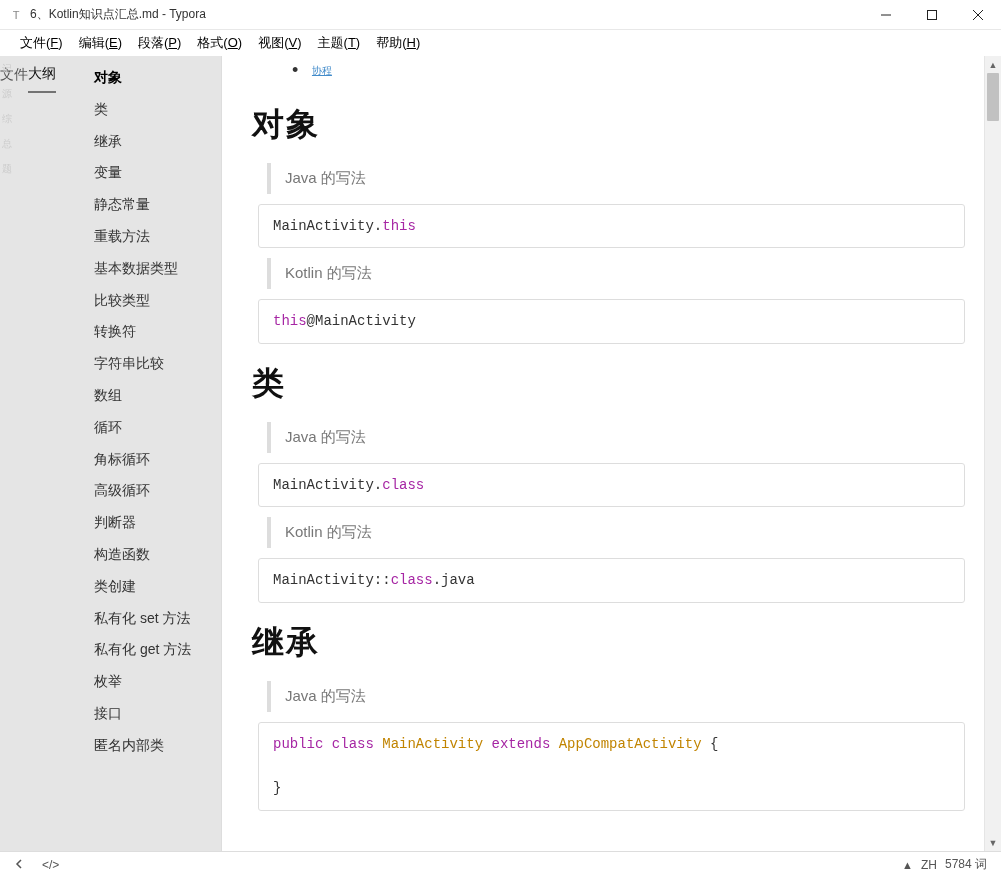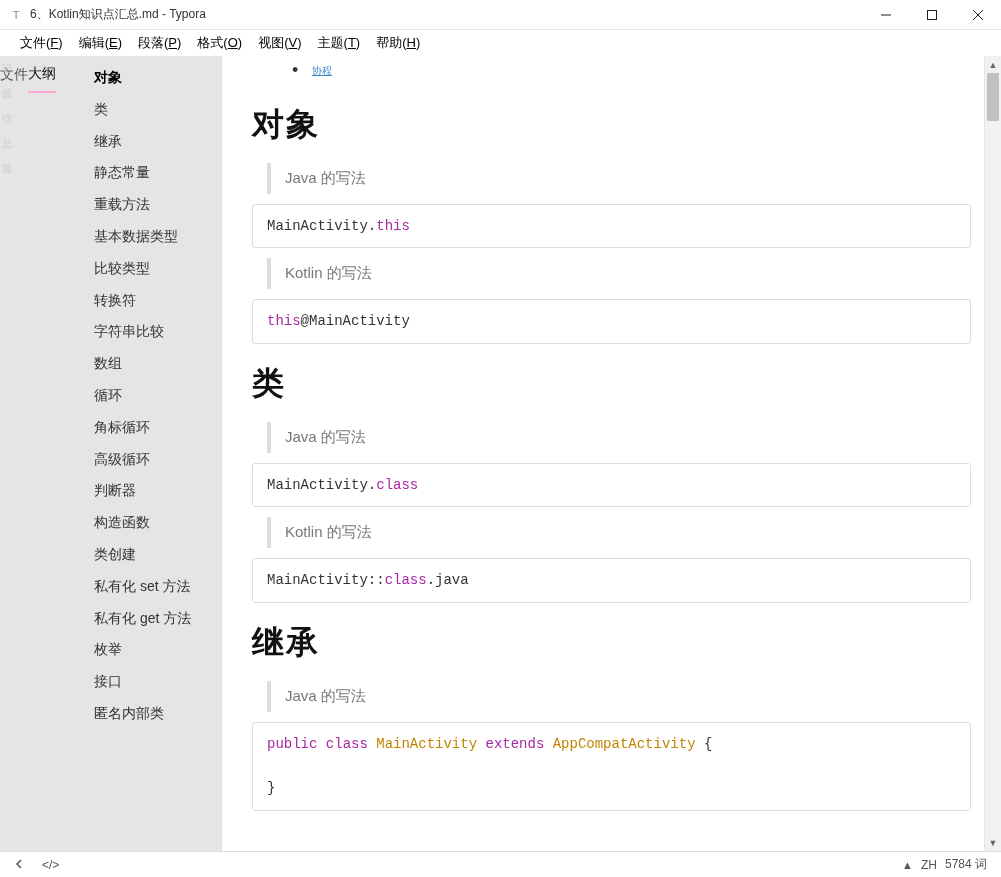--- a/index.html
+++ b/index.html
@@ -13,35 +13,35 @@
 
 .menubar { height: 26px; display: flex; align-items: center; padding-left: 12px; background: #fff; font-size: 13px; }
 .menuitem { padding: 13px 8px; cursor: pointer; }
 .menuitem u { text-decoration: underline; }
 
 .main { display: flex; height: calc(877px - 30px - 26px - 26px); }
 
 .sidebar { width: 222px; border-right: 1px solid #ddd; display: flex; flex-direction: row; background: #e5e5e5; gap: 20px; }
 .sidetabs { display: flex; height: 38px; border-bottom: 1px solid #e5e5e5; }
 .sidetab { flex: 1; display: flex; align-items: center; justify-content: center; cursor: pointer; font-size: 14px; color: #555; }
-.sidetab.active { border-bottom: 2px solid #f9a8d4; color: #111; font-weight: 500; }
+.sidetab.active { border-bottom: 2px solid #737373; color: #111; font-weight: 500; }
 .outline { flex: 1; overflow-y: auto; padding: 6px 0; }
 .outline-item { padding: 4px 18px; font-size: 14px; color: #333; cursor: pointer; line-height: 1.7; white-space: nowrap; overflow: hidden; text-overflow: ellipsis; }
 .outline-item.active { font-weight: 700; color: #000; }
 
 .editor { flex: 1; overflow-y: auto; padding: 0 30px 40px 30px; position: relative; }
 .bullet-nav { padding: 4px 0 4px 40px; }
 .bullet-nav a { color: #428bca; text-decoration: underline; font-size: 10px; }
 .bullet-nav::before { content: "•"; margin-right: 10px; color: #333; font-size: 18px; vertical-align: middle; }
 
 h2.heading { font-size: 32px; font-weight: 800; color: #111; margin: 18px 0 16px 0; letter-spacing: 2px; }
 
 .blockquote { border-left: 4px solid #ddd; padding: 6px 0 6px 14px; margin: 10px 15px; color: #777; font-size: 15px; }
 
-.codeblock { border: 1px solid #ddd; border-radius: 3px; background: #fff; padding: 10px 14px; margin: 10px 0; font-family: Consolas, "Courier New", monospace; font-size: 14px; line-height: 1.6; white-space: pre; color: #333; overflow-x: auto; }
+.codeblock { border: 1px solid #ddd; border-radius: 3px; background: #fff; padding: 10px 14px; margin: 10px 6px; font-family: Consolas, "Courier New", monospace; font-size: 14px; line-height: 1.6; white-space: pre; color: #333; overflow-x: auto; }
 .tok-kw { color: #a626a4; }
 .tok-type { color: #c18401; }
 .tok-this { color: #a626a4; }
 .tok-ident { color: #333; }
 
 .statusbar { height: 26px; border-top: 1px solid #ddd; display: flex; align-items: center; padding: 0 10px; font-size: 12px; color: #555; background: #fff; }
 .statusbar .sb-left { display: flex; gap: 10px; align-items: center; }
 .statusbar .sb-spacer { flex: 1; }
 .statusbar .sb-item { cursor: pointer; padding: 0 4px; }
 .warn-icon { font-size: 11px; }
@@ -94,20 +94,21 @@
 <div class="main">
   <div class="sidebar">
     <div class="sidetabs">
       <div class="sidetab">文件</div>
       <div class="sidetab active">大纲</div>
     </div>
     <div class="outline" id="outline">
         <div class="outline-item active">对象</div>
         <div class="outline-item">类</div>
         <div class="outline-item">继承</div>
+        <div class="outline-item">变量</div>
         <div class="outline-item">静态常量</div>
         <div class="outline-item">重载方法</div>
         <div class="outline-item">基本数据类型</div>
         <div class="outline-item">比较类型</div>
         <div class="outline-item">转换符</div>
         <div class="outline-item">字符串比较</div>
         <div class="outline-item">数组</div>
         <div class="outline-item">循环</div>
         <div class="outline-item">角标循环</div>
         <div class="outline-item">高级循环</div>

